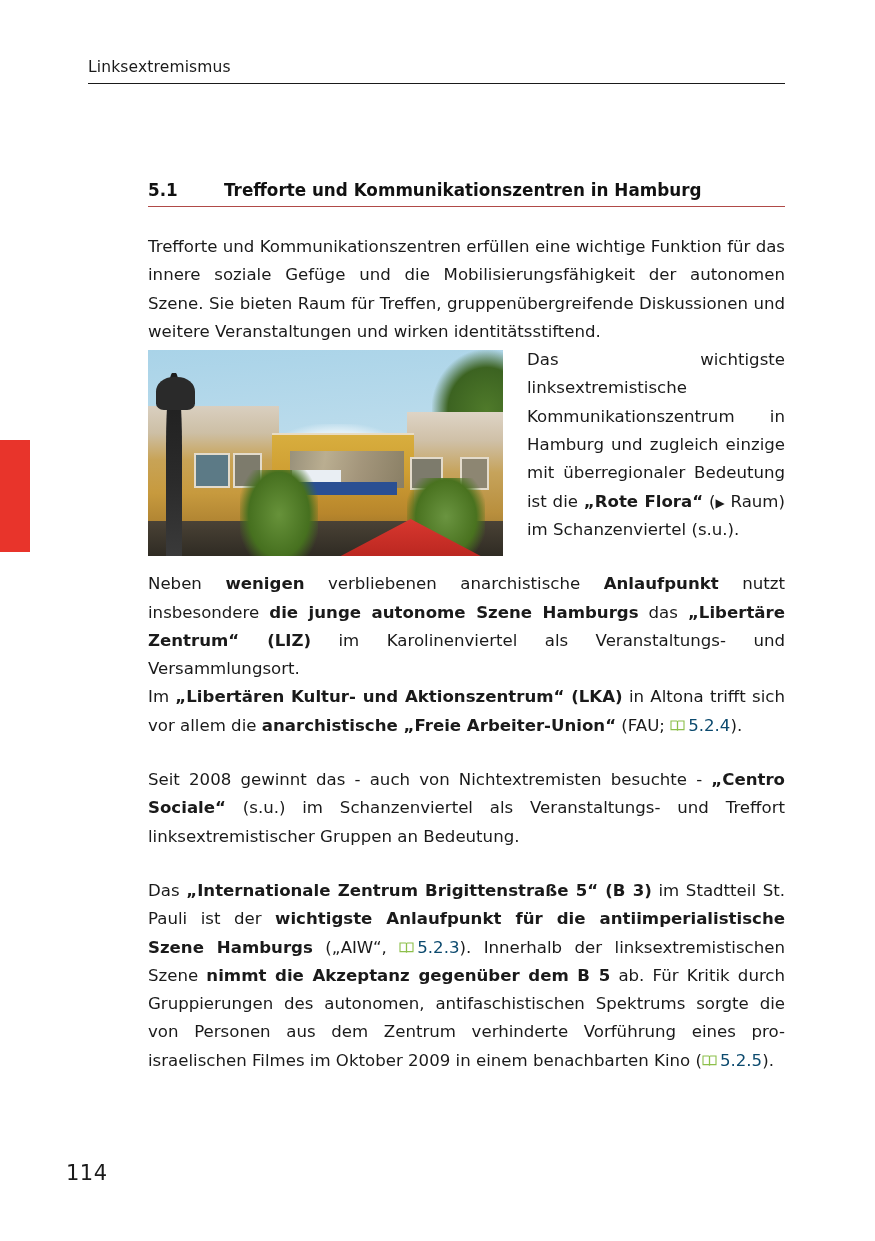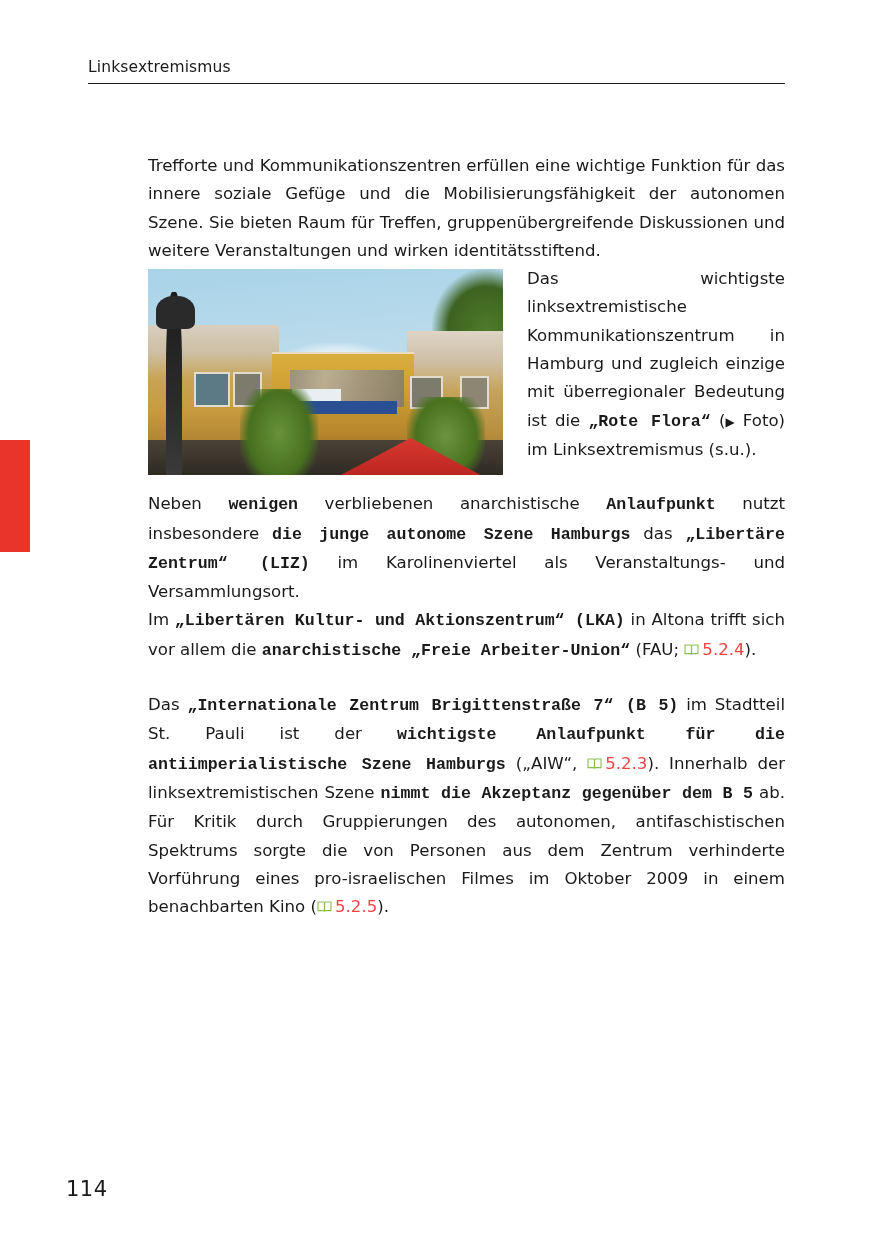--- a/index.html
+++ b/index.html
@@ -67,21 +67,21 @@
     margin: 0 0 0 0;
     font-size: 16.6px;
     line-height: 28.3px;
     text-align: justify;
     text-justify: inter-word;
     color: #1a1a1a;
     hyphens: manual;
   }
   p.body + p.body { margin-top: 26px; }
 
-  b, strong { font-weight: bold; font-family: Liberation Mono, monospace; }
+  b, strong { font-weight: bold; }
 
   
   .section-head {
     margin-top: 54px;
     margin-bottom: 0;
     padding-bottom: 6px;
     border-bottom: 1.6px solid #b04a47;
     font-size: 16.8px;
     font-weight: bold;
     color: #111111;
@@ -212,41 +212,41 @@
   .ph-tent {
     position: absolute;
     left: 52%; bottom: -2%;
     width: 44%; height: 20%;
     background: linear-gradient(180deg,#d8382f 0%,#b8251f 100%);
     clip-path: polygon(50% 0%, 100% 100%, 0% 100%);
   }
 
   
   .xref {
-    color: #ef4444;
+    color: #0c4a6e;
     white-space: nowrap;
   }
   .book-icon {
     display: inline-block;
     vertical-align: -1px;
     margin-right: 3px;
   }
   .tri {
     display: inline-block;
     vertical-align: 0px;
     font-size: 12px;
     line-height: 1;
     color: #1a1a1a;
   }
 
   
   .folio {
     position: absolute;
     left: 66px;
-    bottom: 40px;
+    bottom: 56px;
     font-size: 21px;
     color: #1a1a1a;
     letter-spacing: .5px;
   }
 
   .clearfix::after { content: ""; display: table; clear: both; }
 </style>
 </head>
 <body>
 
@@ -255,20 +255,24 @@
   <div class="edge-tab"></div>
 
   <div class="runhead">
     <span class="runhead-text">Linksextremismus</span>
     <span class="runhead-rule"></span>
   </div>
 
   <div class="content">
 
 
+    <div class="section-head">
+      <span class="section-num">5.1</span>
+      <span class="section-title">Trefforte und Kommunikationszentren in Hamburg</span>
+    </div>
 
     <p class="body after-head">Trefforte und Kommunikationszentren erfüllen eine wichtige Funktion für das innere soziale Gefüge und die Mobilisierungsfähigkeit der autonomen Szene. Sie bieten Raum für Treffen, gruppenübergreifende Diskussionen und weitere Veranstaltungen und wirken identitätsstiftend.</p>
 
     <div class="clearfix">
       <div class="figure">
         <div class="ph-sky"></div>
         <div class="ph-clouds"></div>
         <div class="ph-tree-r"></div>
         <div class="ph-bldg-left"></div>
         <div class="ph-bldg-right"></div>
@@ -282,33 +286,34 @@
         <div class="ph-win-c"></div>
         <div class="ph-win-d"></div>
         <div class="ph-ground"></div>
         <div class="ph-tree-m"></div>
         <div class="ph-tree-r2"></div>
         <div class="ph-lamp"></div>
         <div class="ph-lamp-head"></div>
         <div class="ph-tent"></div>
       </div>
 
-      <p class="body"><span>Das wichtigste linksextremistische Kommunikationszentrum in Hamburg und zugleich einzige mit überregionaler Bedeutung ist die </span><b>„Rote Flora“</b><span> (</span><span class="tri">▶</span><span> Foto) im Linksextremismus (s.u.).</span></p>
+      <p class="body"><span>Das wichtigste linksextremistische Kommunikationszentrum in Hamburg und zugleich einzige mit überregionaler Bedeutung ist die </span><b>„Rote Flora“</b><span> (</span><span class="tri">▶</span><span> Raum) im Schanzenviertel (s.u.).</span></p>
 
       <p class="body"><span>Neben </span><b>wenigen</b><span> verbliebenen anarchistische </span><b>Anlaufpunkt</b><span> nutzt insbesondere </span><b>die junge autonome Szene Hamburgs</b><span> das </span><b>„Libertäre Zentrum“ (LIZ)</b><span> im Karolinenviertel als Veranstaltungs- und Versammlungsort.</span></p>
     </div>
 
     <p class="body"><span>Im </span><b>„Libertären Kultur- und Aktionszentrum“ (LKA)</b><span> in Altona trifft sich vor allem die </span><b>anarchistische „Freie Arbeiter-Union“</b><span> (FAU; </span><span class="xref"><svg class="book-icon" width="15" height="13" viewBox="0 0 15 13" aria-hidden="true">
             <path d="M1 2 H6.6 Q7.5 2 7.5 3.1 V11.6 Q7.5 10.6 6.6 10.6 H1 Z" fill="none" stroke="#8cbf4a" stroke-width="1.1"></path>
             <path d="M14 2 H8.4 Q7.5 2 7.5 3.1 V11.6 Q7.5 10.6 8.4 10.6 H14 Z" fill="none" stroke="#8cbf4a" stroke-width="1.1"></path>
             <line x1="7.5" y1="3.1" x2="7.5" y2="11" stroke="#8cbf4a" stroke-width="1.1"></line>
           </svg><span>5.2.4</span></span><span>).</span></p>
 
-
-    <p class="body"><span>Das </span><b>„Internationale Zentrum Brigittenstraße 7“ (B 5)</b><span> im Stadtteil St. Pauli ist der </span><b>wichtigste Anlaufpunkt für die antiimperialistische Szene Hamburgs</b><span> („AIW“, </span><span class="xref"><svg class="book-icon" width="15" height="13" viewBox="0 0 15 13" aria-hidden="true">
+    <p class="body"><span>Seit 2008 gewinnt das - auch von Nichtextremisten besuchte - </span><b>„Centro Sociale“</b><span> (s.u.) im Schanzenviertel als Veranstaltungs- und Treffort linksextremistischer Gruppen an Bedeutung.</span></p>
+
+    <p class="body"><span>Das </span><b>„Internationale Zentrum Brigittenstraße 5“ (B 3)</b><span> im Stadtteil St. Pauli ist der </span><b>wichtigste Anlaufpunkt für die antiimperialistische Szene Hamburgs</b><span> („AIW“, </span><span class="xref"><svg class="book-icon" width="15" height="13" viewBox="0 0 15 13" aria-hidden="true">
             <path d="M1 2 H6.6 Q7.5 2 7.5 3.1 V11.6 Q7.5 10.6 6.6 10.6 H1 Z" fill="none" stroke="#8cbf4a" stroke-width="1.1"></path>
             <path d="M14 2 H8.4 Q7.5 2 7.5 3.1 V11.6 Q7.5 10.6 8.4 10.6 H14 Z" fill="none" stroke="#8cbf4a" stroke-width="1.1"></path>
             <line x1="7.5" y1="3.1" x2="7.5" y2="11" stroke="#8cbf4a" stroke-width="1.1"></line>
           </svg><span>5.2.3</span></span><span>). Innerhalb der linksextremistischen Szene </span><b>nimmt die Akzeptanz gegenüber dem B 5</b><span> ab. Für Kritik durch Gruppierungen des autonomen, antifaschistischen Spektrums sorgte die von Personen aus dem Zentrum verhinderte Vorführung eines pro-israelischen Filmes im Oktober 2009 in einem benachbarten Kino (</span><span class="xref"><svg class="book-icon" width="15" height="13" viewBox="0 0 15 13" aria-hidden="true">
             <path d="M1 2 H6.6 Q7.5 2 7.5 3.1 V11.6 Q7.5 10.6 6.6 10.6 H1 Z" fill="none" stroke="#8cbf4a" stroke-width="1.1"></path>
             <path d="M14 2 H8.4 Q7.5 2 7.5 3.1 V11.6 Q7.5 10.6 8.4 10.6 H14 Z" fill="none" stroke="#8cbf4a" stroke-width="1.1"></path>
             <line x1="7.5" y1="3.1" x2="7.5" y2="11" stroke="#8cbf4a" stroke-width="1.1"></line>
           </svg><span>5.2.5</span></span><span>).</span></p>
 
   </div>

